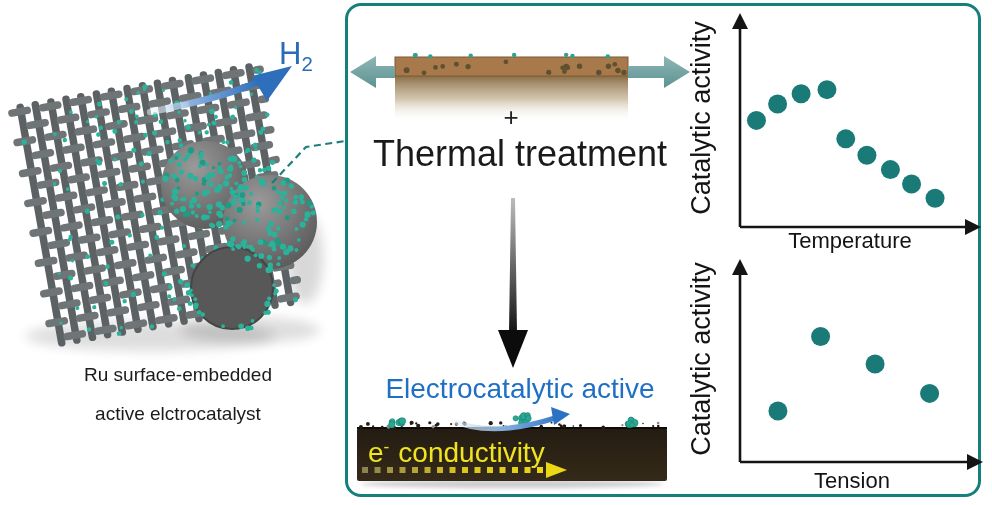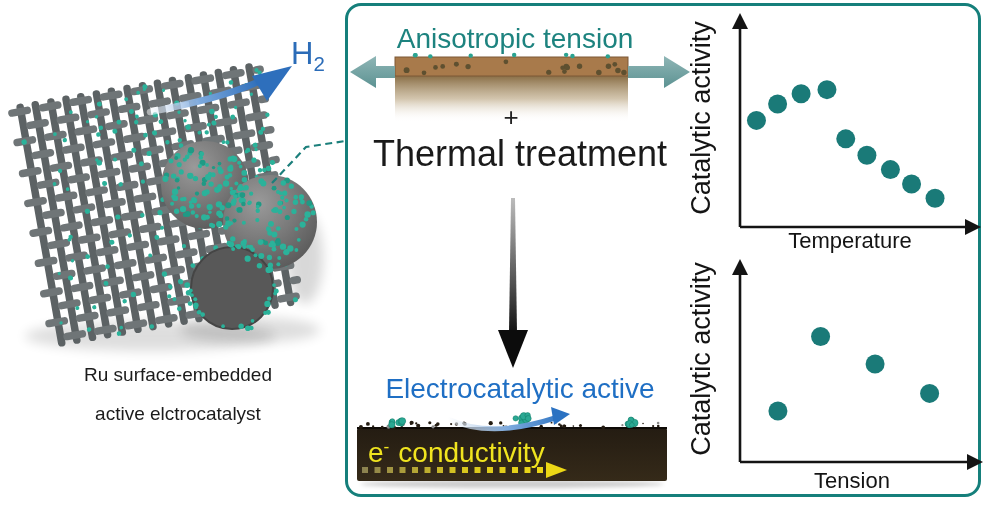--- a/index.html
+++ b/index.html
@@ -10,21 +10,21 @@
   .center{text-align:center;}
   .teal-box{position:absolute;left:345px;top:3px;width:636px;height:494px;
             border:3px solid #157f7b;border-radius:16px;box-sizing:border-box;background:transparent;}
   .step1{left:360px;top:23px;width:310px;font-size:28px;color:#1d837f;}
   .plus{left:481px;top:102px;width:60px;font-size:26px;color:#222;}
   .step2{left:365px;top:133px;width:310px;font-size:36px;color:#1a1a1a;}
   .result{left:352px;top:373px;width:336px;font-size:28px;color:#1f6fc4;}
   .econd{left:368px;top:436px;font-size:28px;color:#f0e41f;}
   .econd sup{font-size:0.62em;}
   .econd .rest{margin-left:9px;}
-  .h2lbl{left:279px;top:36px;font-size:31px;color:#2b6cb8;margin-left:12px;}
+  .h2lbl{left:279px;top:36px;font-size:31px;color:#2b6cb8;}
   .h2lbl sub{font-size:0.66em;}
   .caption{left:8px;top:355px;width:340px;font-size:19px;line-height:39px;color:#1b1b1b;}
   .ylab{width:236px;height:30px;font-size:27px;color:#141414;text-align:center;
         transform:rotate(-90deg);transform-origin:center;}
   .ylab1{left:583px;top:103px;}
   .ylab2{left:583px;top:344px;}
   .xlab{width:200px;font-size:22px;color:#141414;text-align:center;}
   .xlab1{left:750px;top:228px;}
   .xlab2{left:752px;top:468px;}
 </style>
@@ -489,21 +489,20 @@
     </g>
   </svg>
 
   <div class="lbl h2lbl"><span>H</span><sub>2</sub></div>
 
   <div class="lbl caption center">
     <div>Ru surface-embedded</div>
     <div>active elctrocatalyst</div>
   </div>
 
-  <div class="lbl step1 center">Anisotropic tension</div>
 
   <svg class="abs" style="left:345px;top:50px" width="350" height="80" viewBox="0 0 350 80">
     <defs>
       <linearGradient id="bandFade" x1="0" y1="0" x2="0" y2="1">
         <stop offset="0" stop-color="#8a6f47"></stop>
         <stop offset="0.5" stop-color="#c4b293" stop-opacity="0.75"></stop>
         <stop offset="1" stop-color="#ffffff" stop-opacity="0"></stop>
       </linearGradient>
       <linearGradient id="tealArrowGrad" x1="0" y1="0" x2="0" y2="1">
         <stop offset="0" stop-color="#8fb6b6"></stop>

